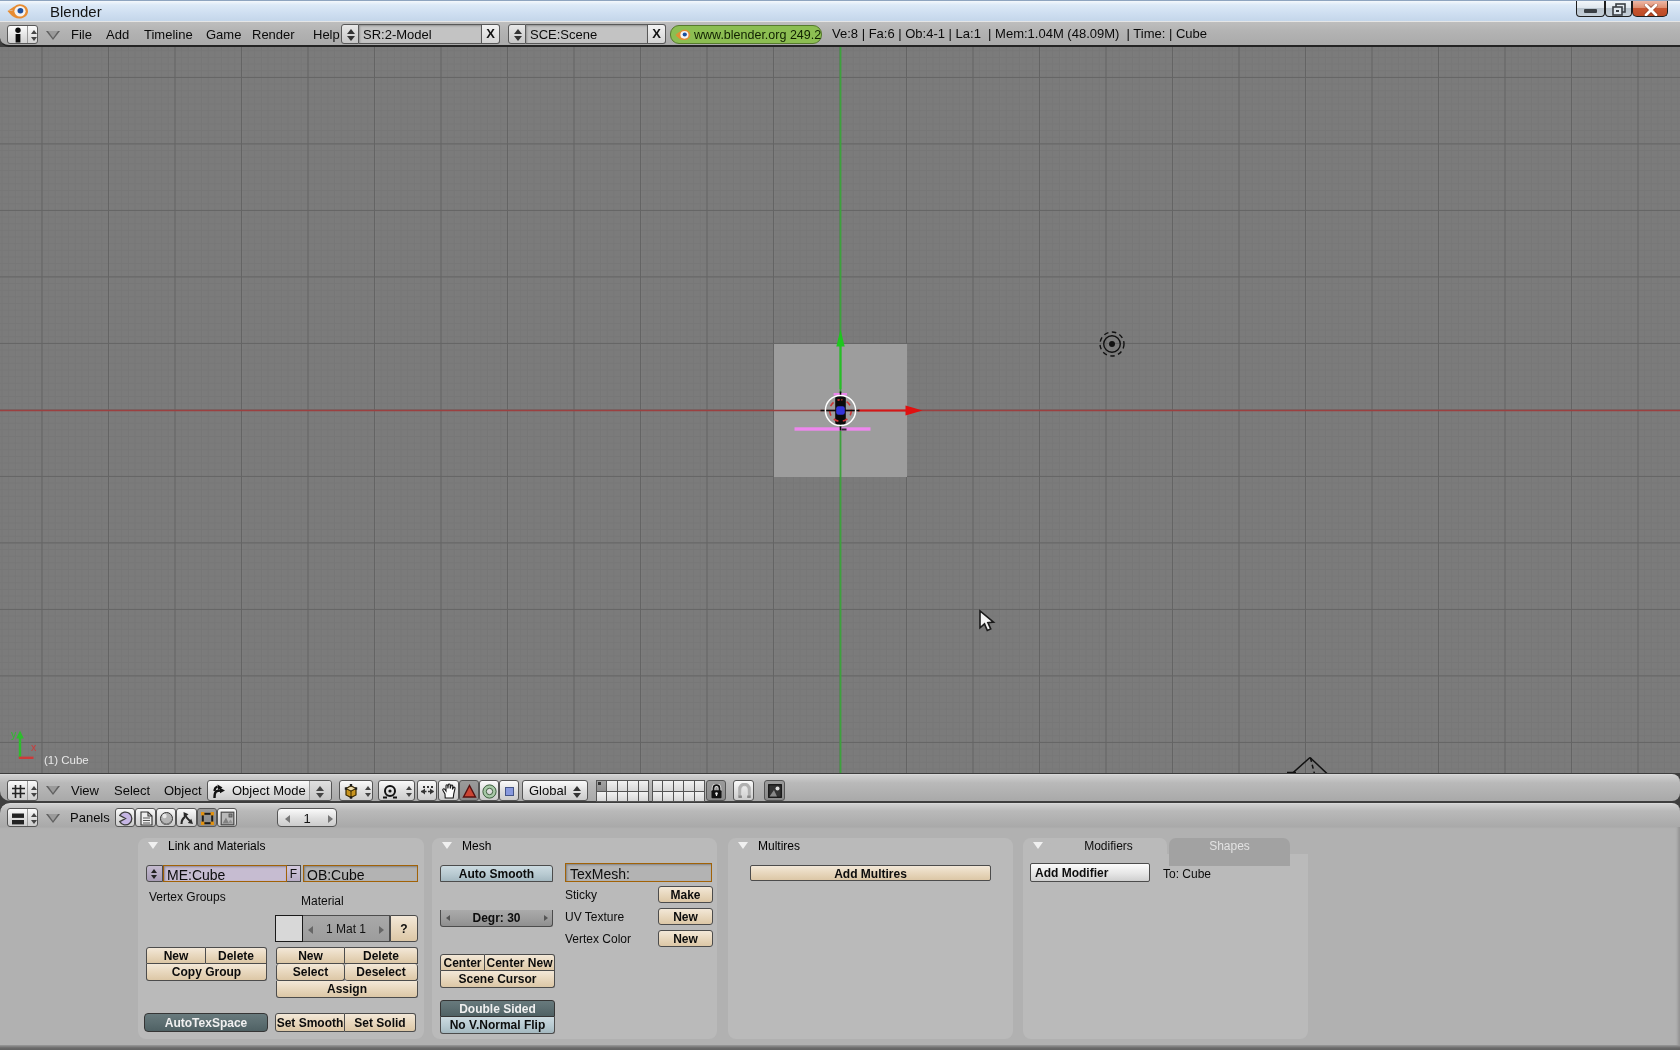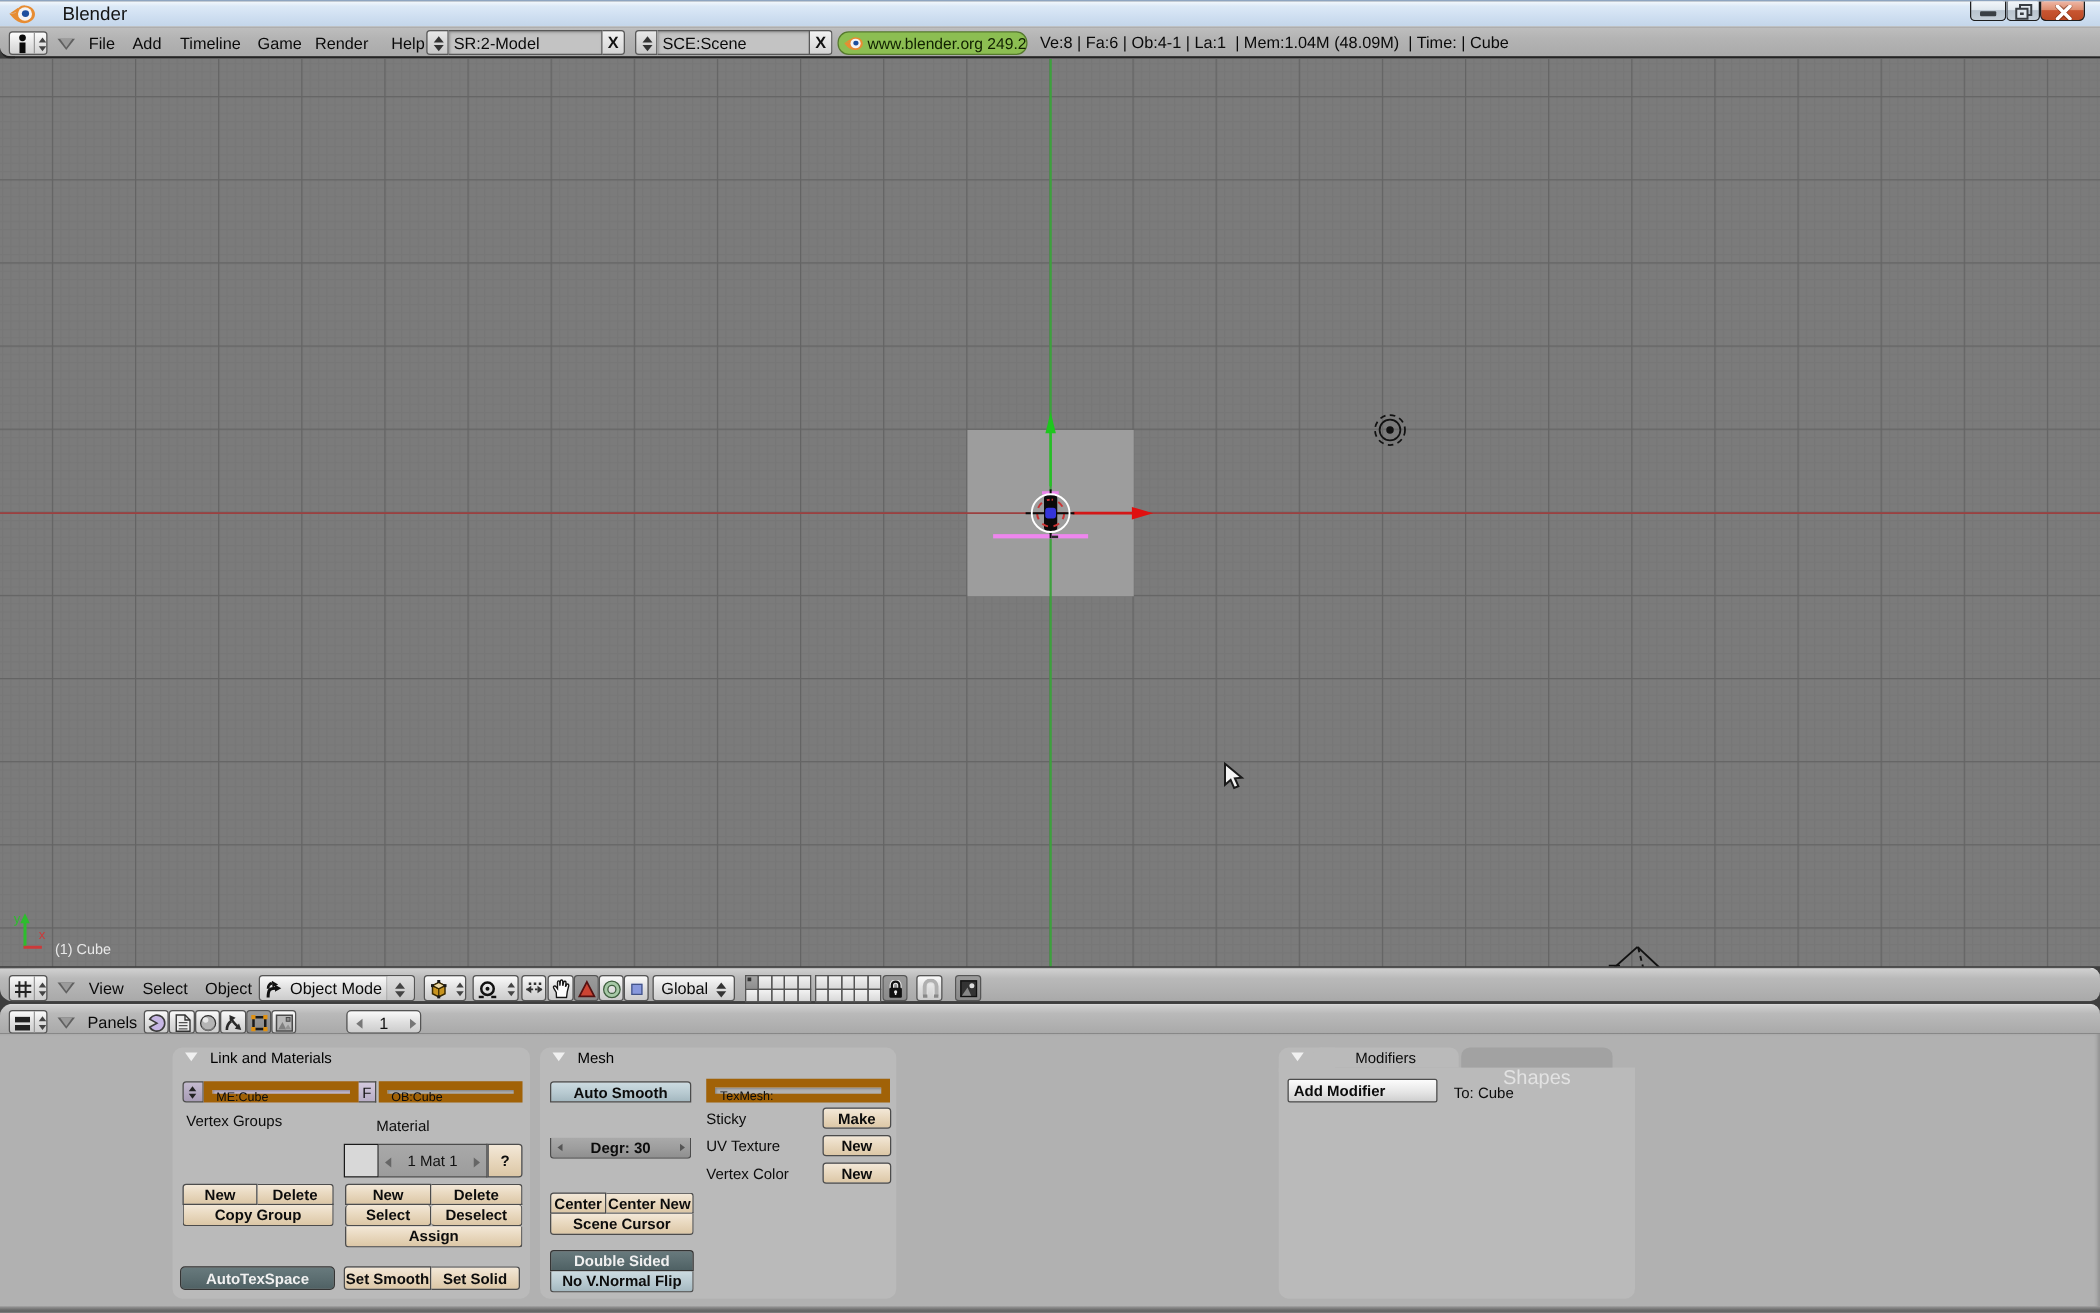--- a/index.html
+++ b/index.html
@@ -64,22 +64,22 @@
 .btn.blue { background:linear-gradient(180deg,#ccdbe1 0%,#b8cad1 55%,#a4b8c0 100%); }
 .btn.num { background:linear-gradient(180deg,#aaaaaa 0%,#9d9d9d 55%,#8f8f8f 100%);margin-top:28px; }
 .btn.white { background:linear-gradient(180deg,#fcfcfc 0%,#e6e6e6 55%,#cfcfcf 100%); border-radius:2px; }
 .lbl { position:absolute; font-size:12px; color:#0c0c0c; }
 .laygrp { position:absolute; top:5px; width:54px; height:21px; display:grid;
   grid-template-columns:repeat(5,1fr); grid-template-rows:1fr 1fr; }
 .laygrp i { display:block; border:1px solid #555; margin:0 -1px -1px 0;
   background:linear-gradient(180deg,#f2f2f2,#d8d8d8); }
 .laygrp i.on { background:linear-gradient(180deg,#a3a3a3,#8e8e8e); position:relative; }
 .laygrp i.on::after { content:""; position:absolute; left:1px; top:1px; width:3px; height:3px; background:#333; }
-.sunken { position:absolute; border:7px solid #a16207; background:#b3b3b3;
-  box-shadow:inset 1px 1px 2px rgba(0,0,0,0.28); font-size:10px; color:#0c0c0c; }
+.sunken { position:absolute; border:1px solid #a16207; background:#b3b3b3;
+  box-shadow:inset 1px 1px 2px rgba(0,0,0,0.28); font-size:14px; color:#0c0c0c; }
 .mfspin { position:absolute; width:0; height:0; }
 </style>
 </head>
 <body>
 
 <div id="titlebar" class="abs">
   <svg class="abs" style="left:7px;top:2px" width="22" height="17" viewBox="0 0 22 17">
     <path d="M21 8.2 C21 12.4 17 15.5 12.4 15.5 C8.6 15.5 5.6 13.6 3.4 11.2 L0.5 8 L5.5 7.4 C6.6 4 9.3 1.2 12.9 1.3 C17.3 1.4 21 4.2 21 8.2 Z" fill="#e78c32"></path>
     <path d="M0.5 8 L7.5 3.2 L8.7 6.3 Z" fill="#e78c32"></path>
     <ellipse cx="13" cy="8.2" rx="5.6" ry="5.3" fill="#f4f4f4"></ellipse>
@@ -472,25 +472,32 @@
     <div class="btn" style="left:226px;top:70px;width:55px;height:17px;padding-top:1px;">New</div>
     <div class="lbl" style="left:133px;top:94px;">Vertex Color</div>
     <div class="btn" style="left:226px;top:92px;width:55px;height:17px;padding-top:1px;">New</div>
     <div class="btn" style="left:8px;top:116px;width:45px;height:17px;padding-top:1px;border-radius:3px 0 0 0;">Center</div>
     <div class="btn" style="left:53px;top:116px;width:70px;height:17px;padding-top:1px;border-left:none;border-radius:0 3px 0 0;">Center New</div>
     <div class="btn" style="left:8px;top:133px;width:115px;height:17px;padding-top:1px;border-top:none;border-radius:0 0 3px 3px;">Scene Cursor</div>
     <div class="btn press" style="left:8px;top:162px;width:115px;height:17px;padding-top:1px;border-radius:3px 3px 0 0;">Double Sided</div>
     <div class="btn blue" style="left:8px;top:179px;width:115px;height:17px;padding-top:1px;border-top:none;border-radius:0 0 3px 3px;">No V.Normal Flip</div>
   </div>
 
+  <div class="panel" style="left:728px;width:285px;">
+    <div class="phdr">
+        <div class="tri"></div>
+        <div class="txt">Multires</div>
+      </div>
+    <div class="btn" style="left:22px;top:27px;width:241px;height:16px;padding-top:1px;border-radius:2px;">Add Multires</div>
+  </div>
 
   <div class="panel" style="left:1023px;width:285px;background:none;">
     <div style="position:absolute;left:0;top:16px;width:285px;height:185px;background:#bababa;border-radius:0 0 8px 8px;"></div>
     <div style="position:absolute;left:0;top:0;width:45px;height:20px;background:#bababa;border-radius:8px 0 0 0;"></div>
-    <div style="position:absolute;left:146px;top:0;width:121px;height:16px;background:#a2a2a2;border-radius:7px 7px 0 0;color:#e2e2e2;font-size:16px;text-align:center;padding-top:16px;">Shapes</div>
+    <div style="position:absolute;left:146px;top:0;width:121px;height:28px;background:#a2a2a2;border-radius:7px 7px 0 0;color:#e2e2e2;font-size:12px;text-align:center;padding-top:1px;">Shapes</div>
     <div style="position:absolute;left:27px;top:0;width:117px;height:16px;background:#bababa;border-radius:7px 7px 0 0;color:#0c0c0c;font-size:12px;text-align:center;padding-top:1px;">Modifiers</div>
     <div class="tri" style="position:absolute;left:10px;top:4px;width:0;height:0;border-left:5px solid transparent;border-right:5px solid transparent;border-top:7px solid #f0f0f0;"></div>
     <div class="btn white" style="left:7px;top:25px;width:120px;height:19px;padding:2px 0 0 4px;text-align:left;">Add Modifier</div>
     <div class="lbl" style="left:140px;top:29px;">To: Cube</div>
   </div>
 </div>
 
 <div class="abs" style="left:0;top:1045px;width:1680px;height:5px;background:linear-gradient(180deg,#9a9a9a,#6a6a6a 60%,#636363);"></div>
 
 </body></html>

